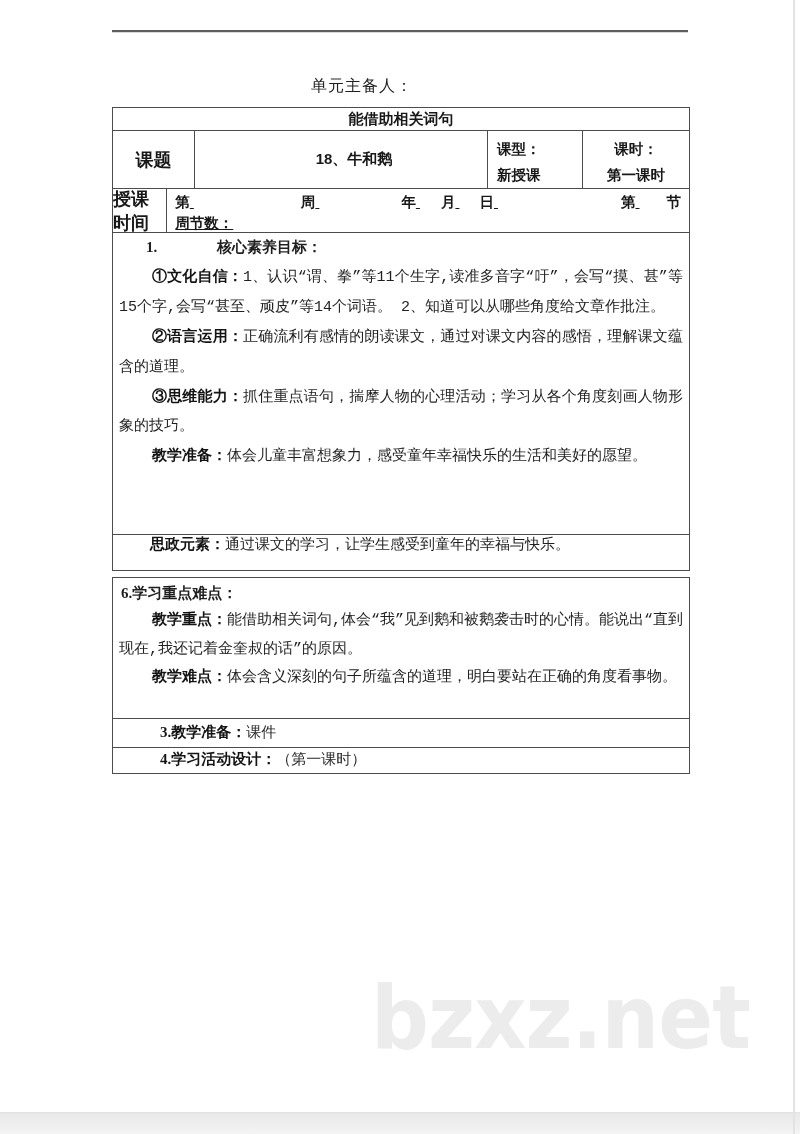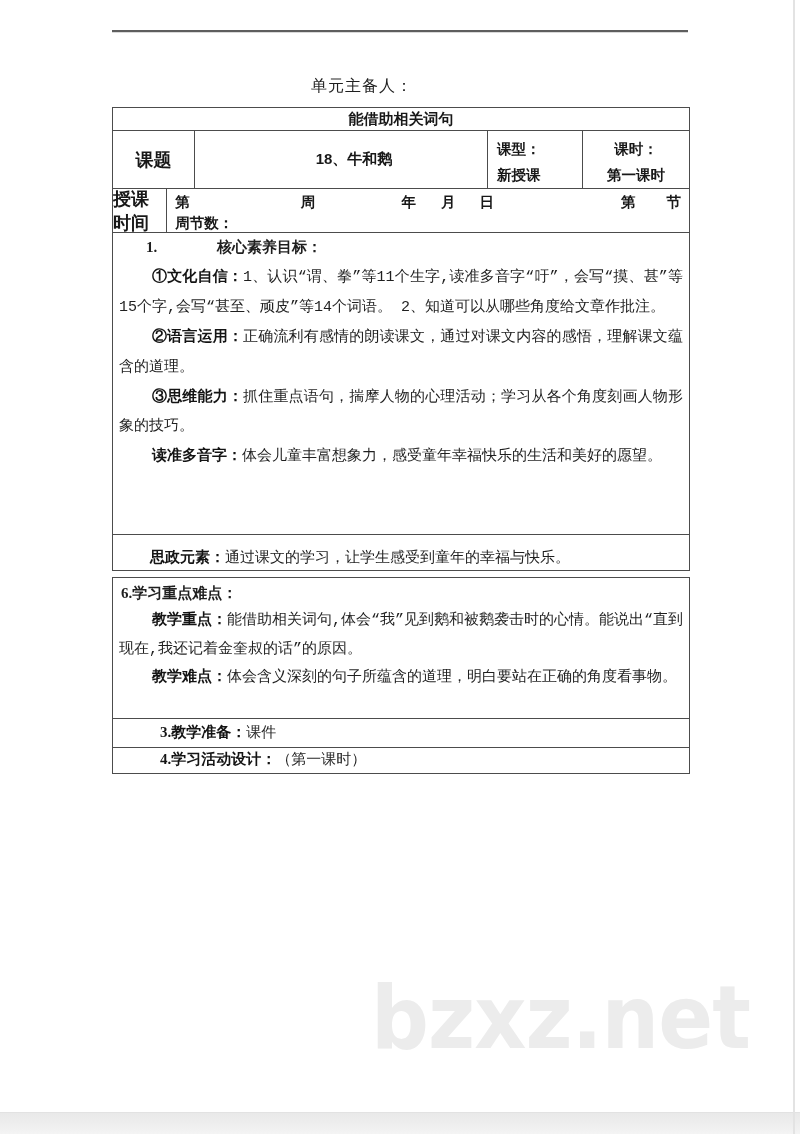--- a/index.html
+++ b/index.html
@@ -27,39 +27,39 @@
 
   .rowA{height:22px;display:flex;align-items:center;justify-content:center;font-size:15px;}
   .rowB{height:57px;display:flex;}
   .rowC{height:43px;display:flex;}
   .cell{box-sizing:border-box;height:100%;}
   .cell + .cell{border-left:1.5px solid #4c4c4c;}
   .c-narrow{width:81px;display:flex;align-items:center;justify-content:center;font-size:18px;}
   .c-topic-value{flex:1;display:flex;align-items:center;justify-content:center;font-size:15px;padding-left:26px;}
   .c-type{width:95px;font-size:14.5px;padding:5px 0 0 9px;line-height:26px;}
   .c-period{width:107px;font-size:14.5px;padding-top:5px;line-height:26px;text-align:center;}
-  .c-time-value{flex:1;padding:3px 8px 0 8px;font-size:14.5px;}
+  .c-time-value{flex:1;padding:3px 8px 0 8px;font-size:14.5px;text-decoration:underline;}
   .time-line1{height:21px;line-height:21px;white-space:nowrap;}
   .time-line1 .ts{display:inline-block;}
   .time-line1 .ts:nth-child(2){margin-left:107px;}
   .time-line1 .ts:nth-child(3){margin-left:82px;}
   .time-line1 .ts:nth-child(4){margin-left:21px;}
   .time-line1 .ts:nth-child(5){margin-left:20px;}
   .time-line1 .ts:nth-child(6){margin-left:123px;}
   .time-line1 .ts:nth-child(7){margin-left:27px;}
   .time-line2{height:21px;line-height:21px;}
 
   .rowD{height:301px;padding:0 6px;font-size:15px;line-height:29.9px;}
   .rowD p, .rowF p, .rowE p, .rowG p, .rowH p{margin:0;padding:0;text-align:justify;}
   .goal-heading .g-num{margin-left:27px;font-weight:bold;}
   .goal-heading .g-txt{margin-left:56px;font-weight:bold;}
   .p-indent{text-indent:33px;font-family:Liberation Mono, monospace;}
   .rowD b, .rowE b, .rowF b, .rowG b, .rowH b{color:#141414;}
 
-  .rowE{height:32px;display:flex;align-items:flex-end;padding:0 6px;font-size:15px;}
+  .rowE{height:32px;display:flex;align-items:flex-start;padding:0 6px;font-size:15px;}
   .rowE p{text-indent:31px;}
 
   .rowF{height:139px;padding:1px 6px 0 6px;font-size:15px;line-height:28.3px;}
   .sec2-heading{text-indent:2px;font-weight:bold;}
   .rowG{height:27.5px;display:flex;align-items:center;padding:0 6px;font-size:15px;}
   .rowH{height:24.5px;display:flex;align-items:center;padding:0 6px;font-size:15px;}
   .rowG p,.rowH p{text-indent:41px;}
 
   .watermark{
     position:absolute;left:371px;top:966px;
@@ -131,21 +131,21 @@
       <p class="p-indent">
         <b>①文化自信：</b><span>1、认识“谓、拳”等11个生字,读准多音字“吁”，会写“摸、甚”等15个字,会写“甚至、顽皮”等14个词语。 2、知道可以从哪些角度给文章作批注。</span>
       </p>
       <p class="p-indent">
         <b>②语言运用：</b><span>正确流利有感情的朗读课文，通过对课文内容的感悟，理解课文蕴含的道理。</span>
       </p>
       <p class="p-indent">
         <b>③思维能力：</b><span>抓住重点语句，揣摩人物的心理活动；学习从各个角度刻画人物形象的技巧。</span>
       </p>
       <p class="p-indent">
-        <b>读准多音字：</b><span>体会儿童丰富想象力，感受童年幸福快乐的生活和美好的愿望。</span>
+        <b>教学准备：</b><span>体会儿童丰富想象力，感受童年幸福快乐的生活和美好的愿望。</span>
       </p>
     </div>
 
     <div class="row rowE">
       <p>
         <b>思政元素：</b><span>通过课文的学习，让学生感受到童年的幸福与快乐。</span>
       </p>
     </div>
   </div>
 

